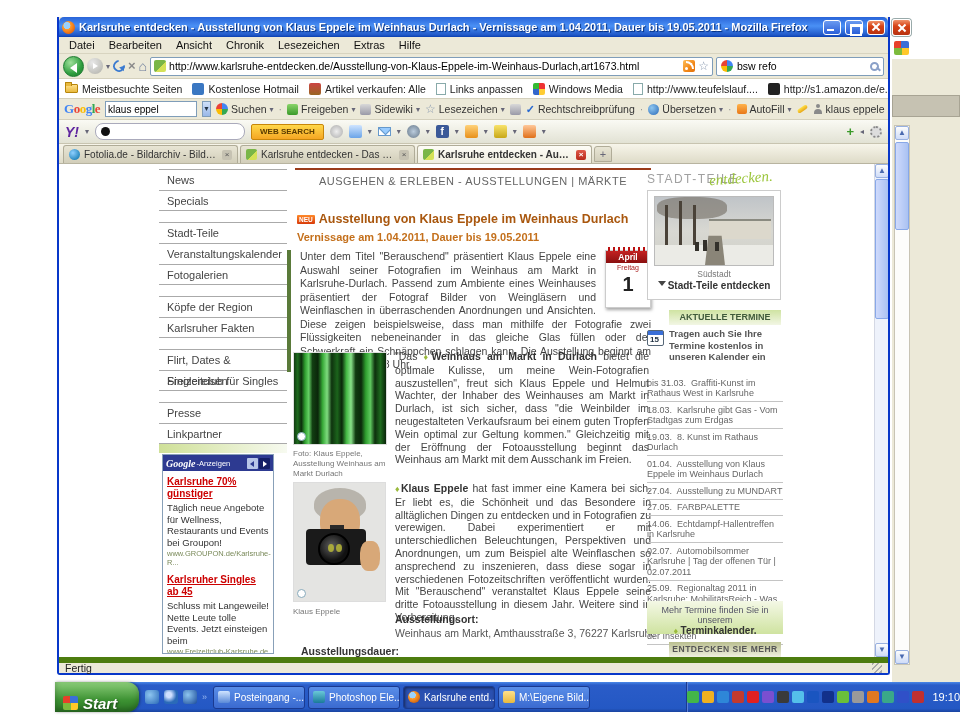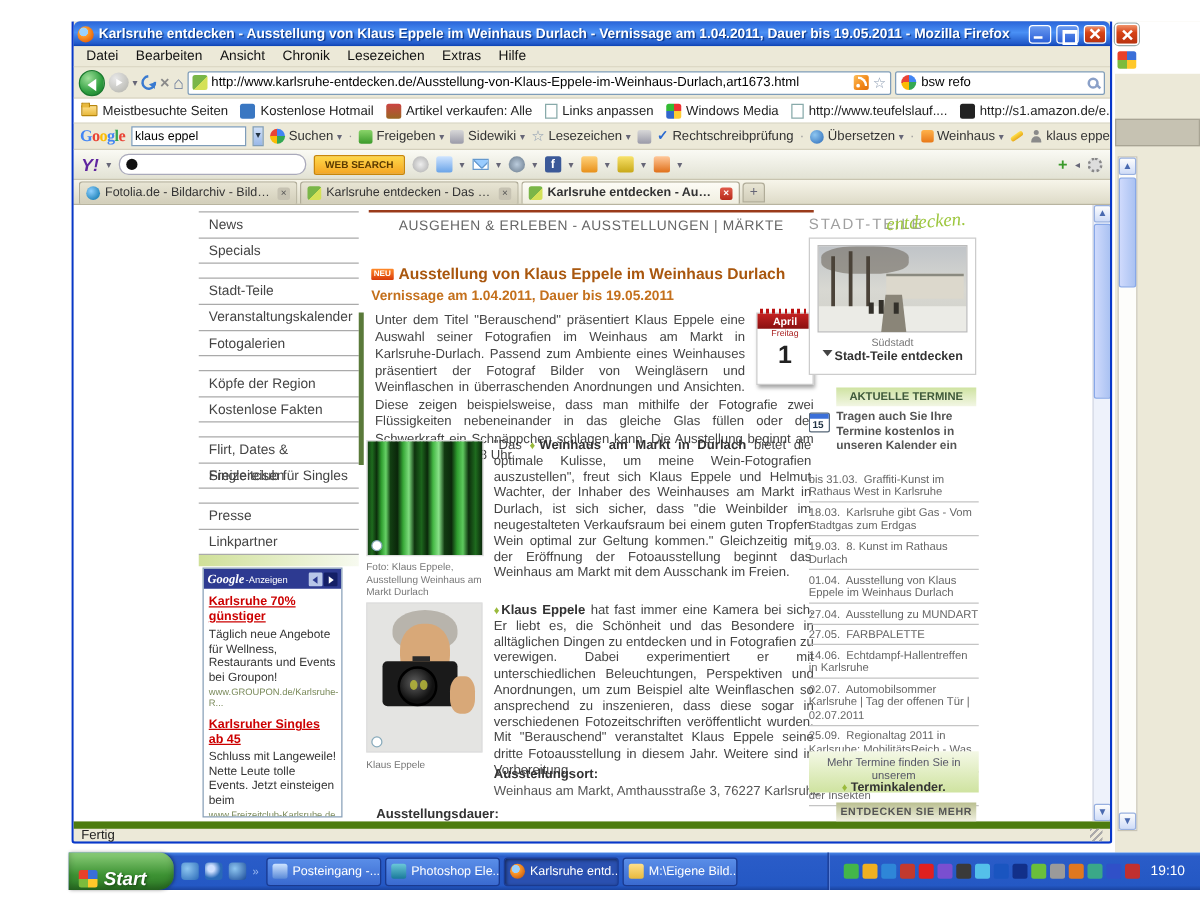--- a/index.html
+++ b/index.html
@@ -256,21 +256,21 @@
 .startflag{width:15px;height:14px;border-radius:2px;flex:none;
   background:conic-gradient(#3a6fd8 0 90deg,#ffc82a 90deg 180deg,#7cbb3c 180deg 270deg,#e8402a 270deg 360deg)}
 .ql{display:flex;align-items:center;gap:5px;padding:0 6px;flex:none}
 .qlico{width:14px;height:14px;border-radius:3px}
 .ql .sep{color:#9ab8f0;font-size:9px}
 .taskbtns{display:flex;gap:3px;flex:none}
 .tbtn{width:92px;height:23px;display:flex;align-items:center;gap:4px;padding:0 4px;border-radius:3px;
   background:linear-gradient(#5a8ee8,#3a6ad0);border:1px solid #1a3a90;color:#fff;font-size:10px;white-space:nowrap;overflow:hidden}
 .tbtn.active{background:#2a50b0;box-shadow:inset 1px 1px 3px rgba(0,0,0,0.5)}
 .tico{width:12px;height:12px;border-radius:2px;flex:none}
-.tray{margin-left:auto;display:flex;align-items:center;gap:3px;padding:0 12px;height:30px;
+.tray{margin-left:auto;display:flex;align-items:center;gap:3px;padding:0 0;height:30px;
   border-left:1px solid #1a3a90;box-shadow:inset 1px 0 0 #5a80d8}
 .trayico{width:12px;height:12px;border-radius:2px;flex:none}
 .clock{color:#fff;font-size:11px;margin-left:5px}
 </style>
 </head>
 <body>
 
 <div class="screen">
 
   <div class="bgwin">
@@ -393,21 +393,21 @@
         </span>
       <span class="gsep">·</span>
       <span class="gbtn">
           <span class="globe" style="width:11px;height:11px;border-radius:50%;background:radial-gradient(circle at 35% 35%,#8ec6f0,#2a6ab8)"></span>
           <span>Übersetzen</span>
           <span class="caret">▾</span>
         </span>
       <span class="gsep">·</span>
       <span class="gbtn">
           <span class="ico-fill"></span>
-          <span>Weinhaus</span>
+          <span>AutoFill</span>
           <span class="caret">▾</span>
         </span>
       <span class="ico-pen"></span>
       <span class="gbtn">
           <span class="person"></span>
           <span>klaus eppele</span>
         </span>
 
     </div>
 
@@ -466,21 +466,21 @@
 
       <div class="leftnav">
         <div class="nav-item">News</div>
         <div class="nav-item bb">Specials</div>
         <div class="nav-gap"></div>
         <div class="nav-item">Stadt-Teile</div>
         <div class="nav-item">Veranstaltungskalender</div>
         <div class="nav-item bb">Fotogalerien</div>
         <div class="nav-gap"></div>
         <div class="nav-item">Köpfe der Region</div>
-        <div class="nav-item bb">Kostenlose Fakten</div>
+        <div class="nav-item bb">Karlsruher Fakten</div>
         <div class="nav-gap"></div>
         <div class="nav-item">Flirt, Dates &amp; Singlereisen</div>
         <div class="nav-item bb">Freizeitclub für Singles</div>
         <div class="nav-gap"></div>
         <div class="nav-item">Presse</div>
         <div class="nav-item bb">Linkpartner</div>
         <div class="nav-glow"></div>
       </div>
 
       <div class="adsbox">

